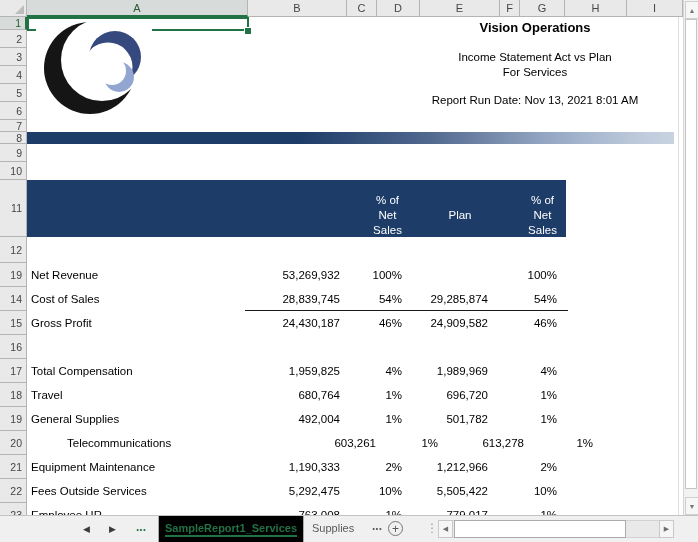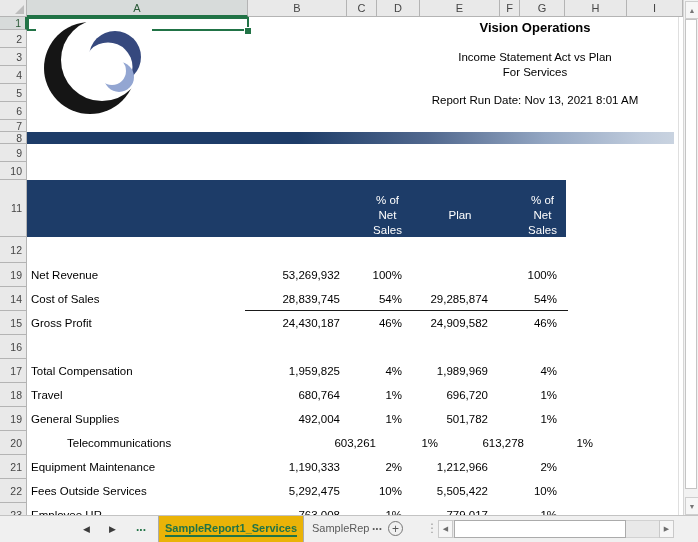--- a/index.html
+++ b/index.html
@@ -56,21 +56,21 @@
   .vbtn{position:absolute;left:1px;width:12px;height:16px;background:#F6F6F6;border:1px solid #CFCFCF;
         display:flex;align-items:center;justify-content:center;font-size:7px;color:#767676;}
   .vbtn.up{top:1px;}
   .vbtn.down{top:497px;}
   .vthumb{position:absolute;left:1px;top:19px;width:12px;height:470px;background:#FFFFFF;border:1px solid #C4C4C4;box-sizing:border-box;}
   
   .tabbar{position:absolute;left:0;top:515px;width:698px;height:27px;background:#F0F0F0;
           border-top:1px solid #C3C3C3;box-sizing:border-box;}
   .navarrow{position:absolute;top:8px;font-size:9px;color:#3b3b3b;line-height:10px;}
   .nav-more{position:absolute;left:136px;top:4px;font-size:12px;font-weight:bold;color:#217346;}
-  .tab-active{position:absolute;left:158px;top:0;width:146px;height:26px;background:#eab308;
+  .tab-active{position:absolute;left:158px;top:0;width:146px;height:26px;background:#000000;
           border-left:1px solid #ABABAB;border-right:1px solid #ABABAB;box-sizing:border-box;
           display:flex;align-items:center;justify-content:center;}
   .tab-active span{font-size:11px;font-weight:bold;color:#217346;border-bottom:2px solid #217346;padding-bottom:1px;}
   .tab-next{position:absolute;left:312px;top:6px;font-size:11px;color:#5a5a5a;}
   .tab-next-more{position:absolute;left:372px;top:3px;font-size:12px;font-weight:bold;color:#5a5a5a;}
   .addsheet{position:absolute;left:388px;top:5px;width:15px;height:15px;border:1px solid #767676;border-radius:50%;
           box-sizing:border-box;display:flex;align-items:center;justify-content:center;
           font-size:12px;color:#565656;line-height:12px;}
   .grip{position:absolute;left:426px;top:5px;font-size:12px;color:#9a9a9a;}
   .hscroll-track{position:absolute;left:438px;top:4px;width:236px;height:18px;background:#E9E9E9;
@@ -253,21 +253,21 @@
       </div>
   </div>
 
   <div class="tabbar">
     <div class="navarrow" style="left:83px;">◀</div>
     <div class="navarrow" style="left:109px;">▶</div>
     <div class="nav-more">...</div>
     <div class="tab-active">
       <span>SampleReport1_Services</span>
     </div>
-    <div class="tab-next">SampleRep</div>
+    <div class="tab-next">Supplies</div>
     <div class="tab-next-more">...</div>
     <div class="addsheet">
         <span>+</span>
       </div>
     <div class="grip">⋮</div>
     <div class="hscroll-track"></div>
     <div class="hbtn left">
         <span>◀</span>
       </div>
     <div class="hthumb"></div>

